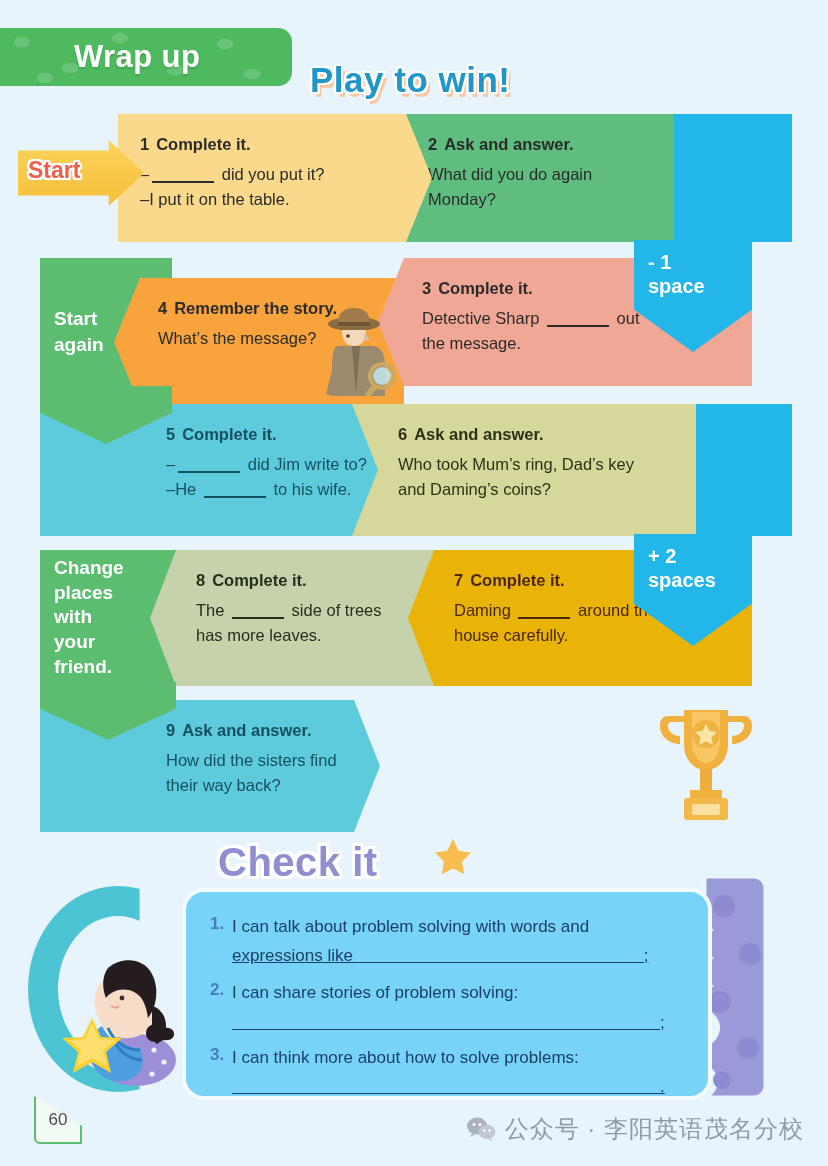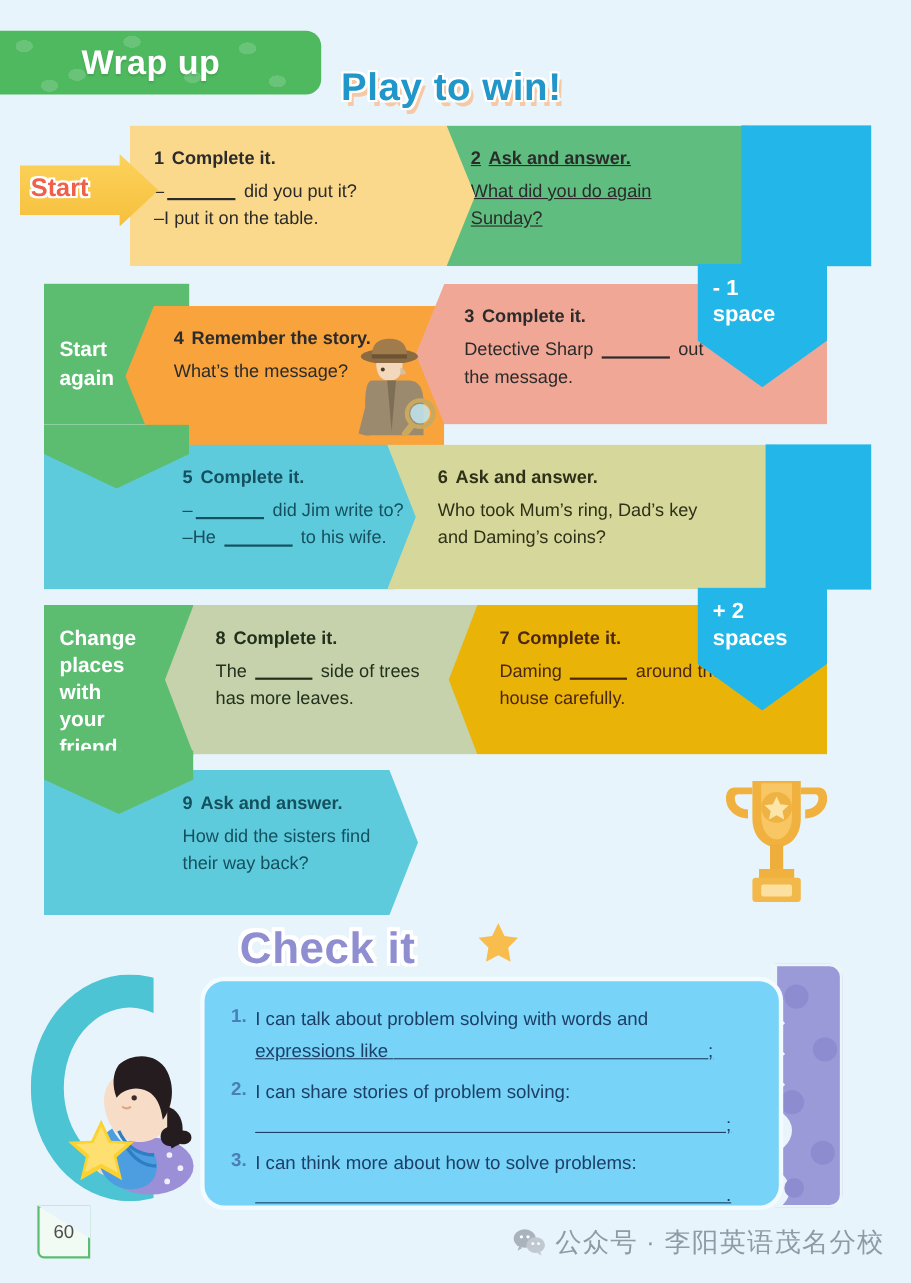--- a/index.html
+++ b/index.html
@@ -174,24 +174,24 @@
   </div>
 
   <div class="playtitle">Play to win!</div>
 
   <div class="row" style="left:40px;top:114px;width:712px;height:128px;">
     <div class="cell arrR" style="left:78px;width:320px;background:#fbd98c;">
       <div class="hdr"><span class="num">1</span><span class="ttl">Complete it.</span></div>
       <p>–<span class="blank"></span> did you put it?</p>
       <p>–I put it on the table.</p>
     </div>
-    <div class="cell arrRL" style="left:366px;width:300px;background:#5fbd7f;text-decoration:underline;">
+    <div class="cell arrRL" style="left:366px;width:300px;background:#5fbd7f;">
       <div class="hdr"><span class="num">2</span><span class="ttl">Ask and answer.</span></div>
       <p>What did you do again</p>
-      <p>Sunday?</p>
+      <p>Monday?</p>
     </div>
     <div class="cell" style="left:634px;width:118px;background:#22b7e8;padding:0;"></div>
   </div>
 
   <div class="startarrow">
     <span>Start</span>
   </div>
 
   <div class="spacer" style="left:634px;top:240px;width:118px;height:112px;">
     <div>- 1</div>
@@ -246,21 +246,21 @@
 
   <div style="position:absolute;left:40px;top:386px;width:132px;height:58px;background:#5cbd71;
               clip-path:polygon(0 0,100% 0,100% 46%,50% 100%,0 46%);z-index:4;"></div>
 
   <div class="spacer" style="left:634px;top:534px;width:118px;height:112px;">
     <div>+ 2</div>
     <div>spaces</div>
   </div>
 
   <div class="row" style="left:40px;top:550px;width:712px;height:136px;">
-    <div class="sidepanel" style="left:0;width:136px;align-items:flex-start;padding-top:19px;">
+    <div class="sidepanel" style="left:0;width:136px;align-items:flex-start;padding-top:6px;">
       <div style="white-space:pre-line;line-height:1.3;">Change
 places
 with
 your
 friend.</div>
     </div>
     <div class="cell arrL" style="left:110px;width:284px;background:#c6d2ab;padding-left:46px;color:#22301c;">
       <div class="hdr"><span class="num">8</span><span class="ttl">Complete it.</span></div>
       <p>The <span class="blank sm" style="border-color:#22301c;"></span> side of trees</p>
       <p>has more leaves.</p>

